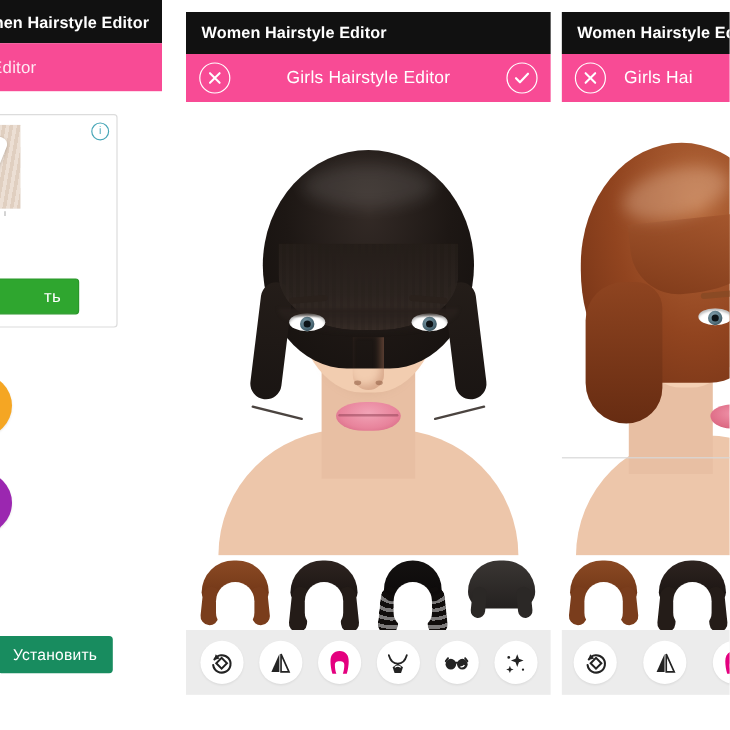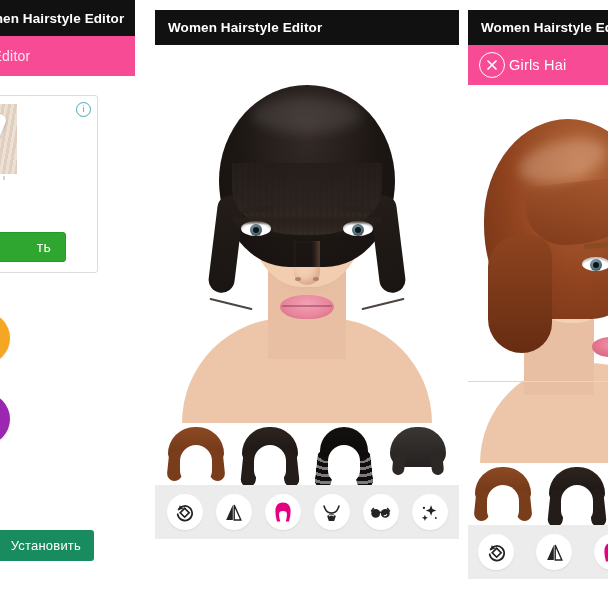--- a/index.html
+++ b/index.html
@@ -160,21 +160,21 @@
         padding:0 5px;box-sizing:border-box;}
   .tool-btn{width:36px;height:36px;border-radius:50%;background:#ffffff;
         display:flex;align-items:center;justify-content:center;
         box-shadow:0 1px 2px rgba(0,0,0,.08);}
   .tool-btn svg{display:block;}
 
   
   #right-panel{left:468px;width:180px;height:608px;}
   #right-panel .statusbar{height:35px;margin-top:10px;padding-left:13px;}
   #right-panel .pinkbar{height:40px;padding:0 11px;}
-  #right-panel .pinkbar .toptitle{margin-left:4px;}
+  #right-panel .pinkbar .toptitle{margin-left:15px;}
 
   .r-canvas{position:relative;width:100%;height:378px;background:#ffffff;overflow:hidden;}
   .r-model{position:absolute;left:-62px;top:0;width:250px;height:378px;}
   .r-neck{position:absolute;left:118px;top:200px;width:70px;height:110px;background:#e8bfa3;border-radius:26px 26px 0 0;}
   .r-shoulders{position:absolute;left:74px;bottom:0;width:210px;height:100px;background:#edc6aa;border-radius:100px 100px 0 0;}
   .r-face{position:absolute;left:110px;top:78px;width:112px;height:160px;background:#f4d0b4;
         border-radius:56px 56px 52px 52px / 66px 66px 82px 82px;}
   .r-hair{position:absolute;left:78px;top:34px;width:168px;height:200px;
         background:radial-gradient(ellipse at 58% 26%,#b5683a 0%,#91441f 52%,#6d2f14 100%);
         border-radius:86px 86px 62px 62px / 104px 104px 96px 96px;}
@@ -244,20 +244,33 @@
     <div class="install-bar">
 
       <span class="install-btn">Установить</span>
     </div>
   </div>
 
   <div class="panel" id="center-panel">
     <div class="statusbar">
       <span class="apptitle">Women Hairstyle Editor</span>
     </div>
+    <div class="pinkbar">
+      <span class="circ-btn">
+        <svg width="12" height="12" viewBox="0 0 12 12">
+          <path d="M2 2l8 8M10 2l-8 8" stroke="#fff" stroke-width="1.7" stroke-linecap="round"></path>
+        </svg>
+      </span>
+      <span class="toptitle">Girls Hairstyle Editor</span>
+      <span class="circ-btn">
+        <svg width="14" height="12" viewBox="0 0 14 12">
+          <path d="M2 6.2l3.3 3.4L12 2.4" stroke="#fff" stroke-width="1.8" fill="none" stroke-linecap="round" stroke-linejoin="round"></path>
+        </svg>
+      </span>
+    </div>
 
     <div class="canvas-area">
       <div class="model">
         <div class="shoulders"></div>
         <div class="neck"></div>
         <div class="neck-shade"></div>
         <div class="face"></div>
         <div class="cheek-l"></div>
         <div class="cheek-r"></div>
         <div class="hair-mass"></div>

